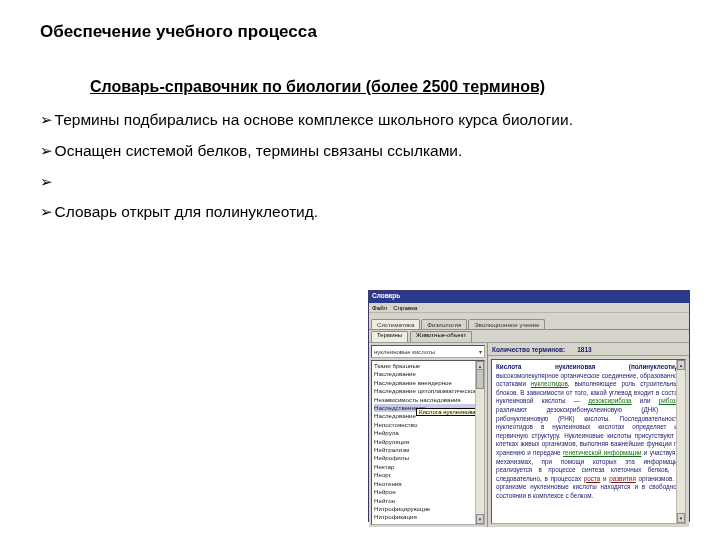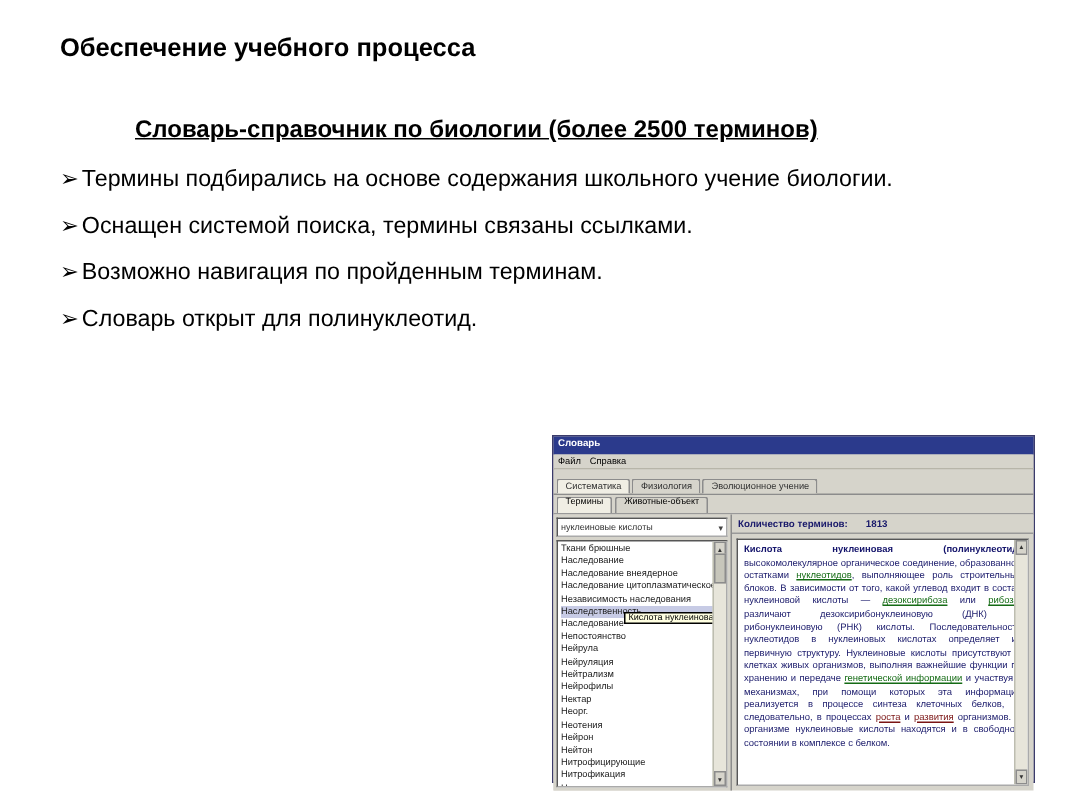--- a/index.html
+++ b/index.html
@@ -232,29 +232,28 @@
 </style>
 </head>
 <body>
 
 <div class="page">
   <div class="title">Обеспечение учебного процесса</div>
   <div class="subtitle">Словарь-справочник по биологии (более 2500 терминов)</div>
   <ul class="bullets" id="bullets">
       <li>
         <span class="arrow">➢</span>
-        <span>Термины подбирались на основе содержания школьного учение биологии.</span>
+        <span>Термины подбирались на основе комплексе школьного курса биологии.</span>
       </li>
       <li>
         <span class="arrow">➢</span>
-        <span>Оснащен системой поиска, термины связаны ссылками.</span>
+        <span>Оснащен системой белков, термины связаны ссылками.</span>
       </li>
       <li>
         <span class="arrow">➢</span>
-        <span>Возможно навигация по пройденным терминам.</span>
       </li>
       <li>
         <span class="arrow">➢</span>
         <span>Словарь открыт для полинуклеотид.</span>
       </li>
     </ul>
 </div>
 
 <div class="app-frame">
   <div class="app-titlebar">Словарь</div>

